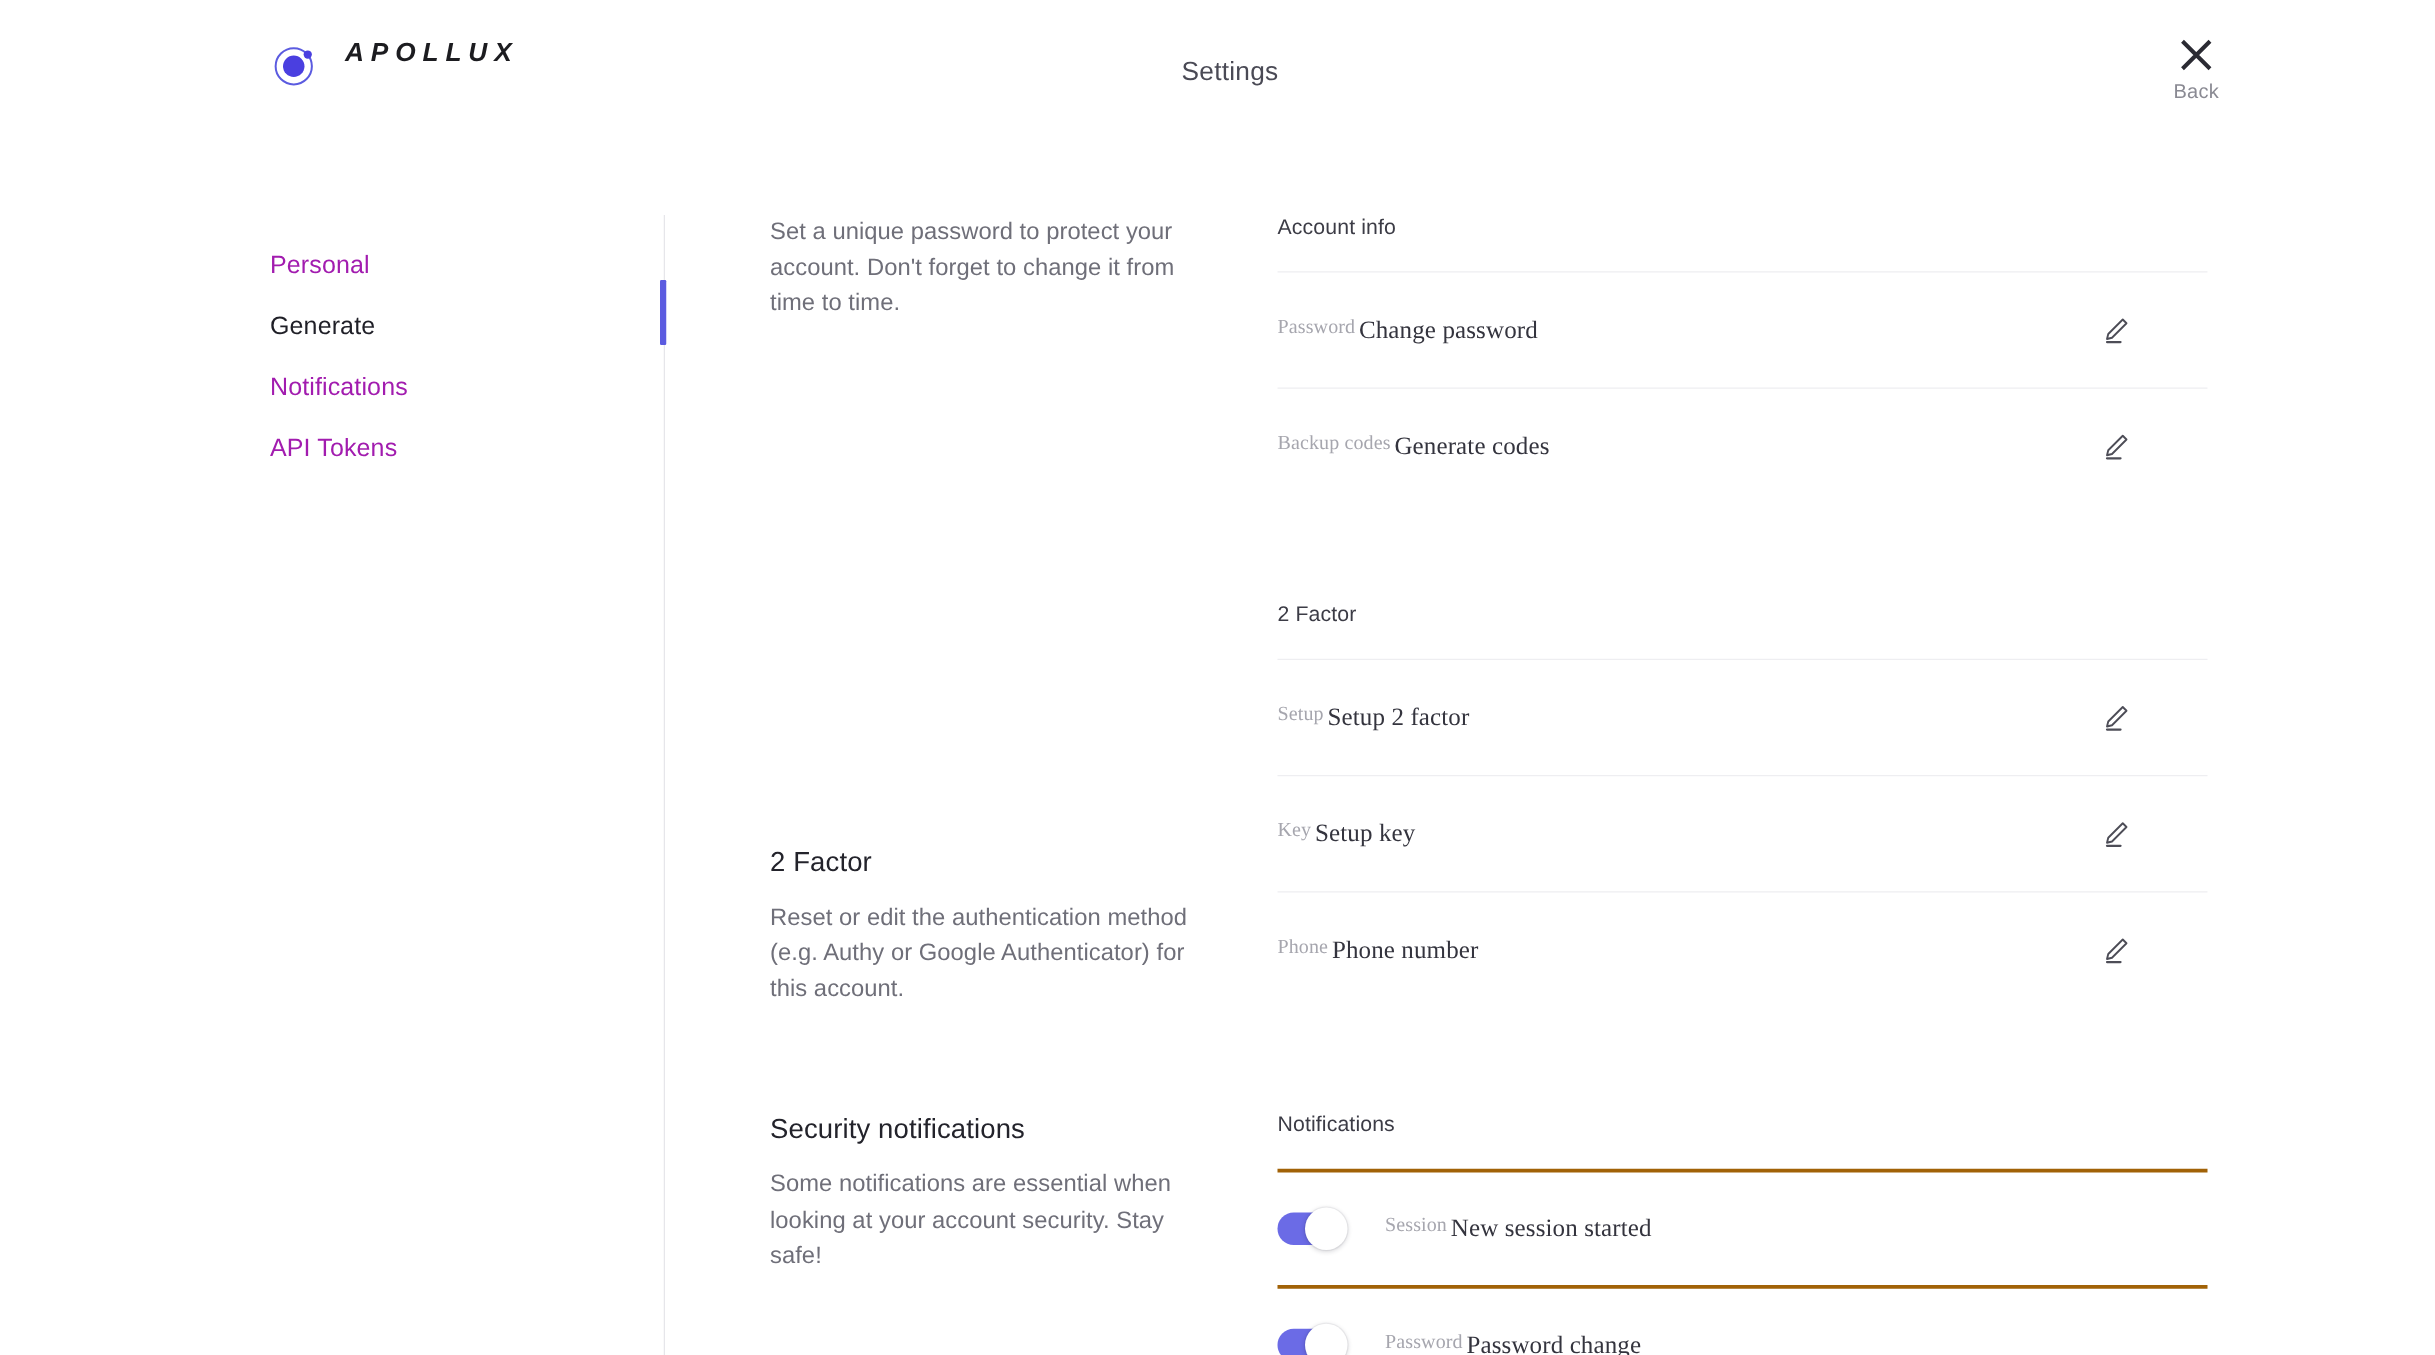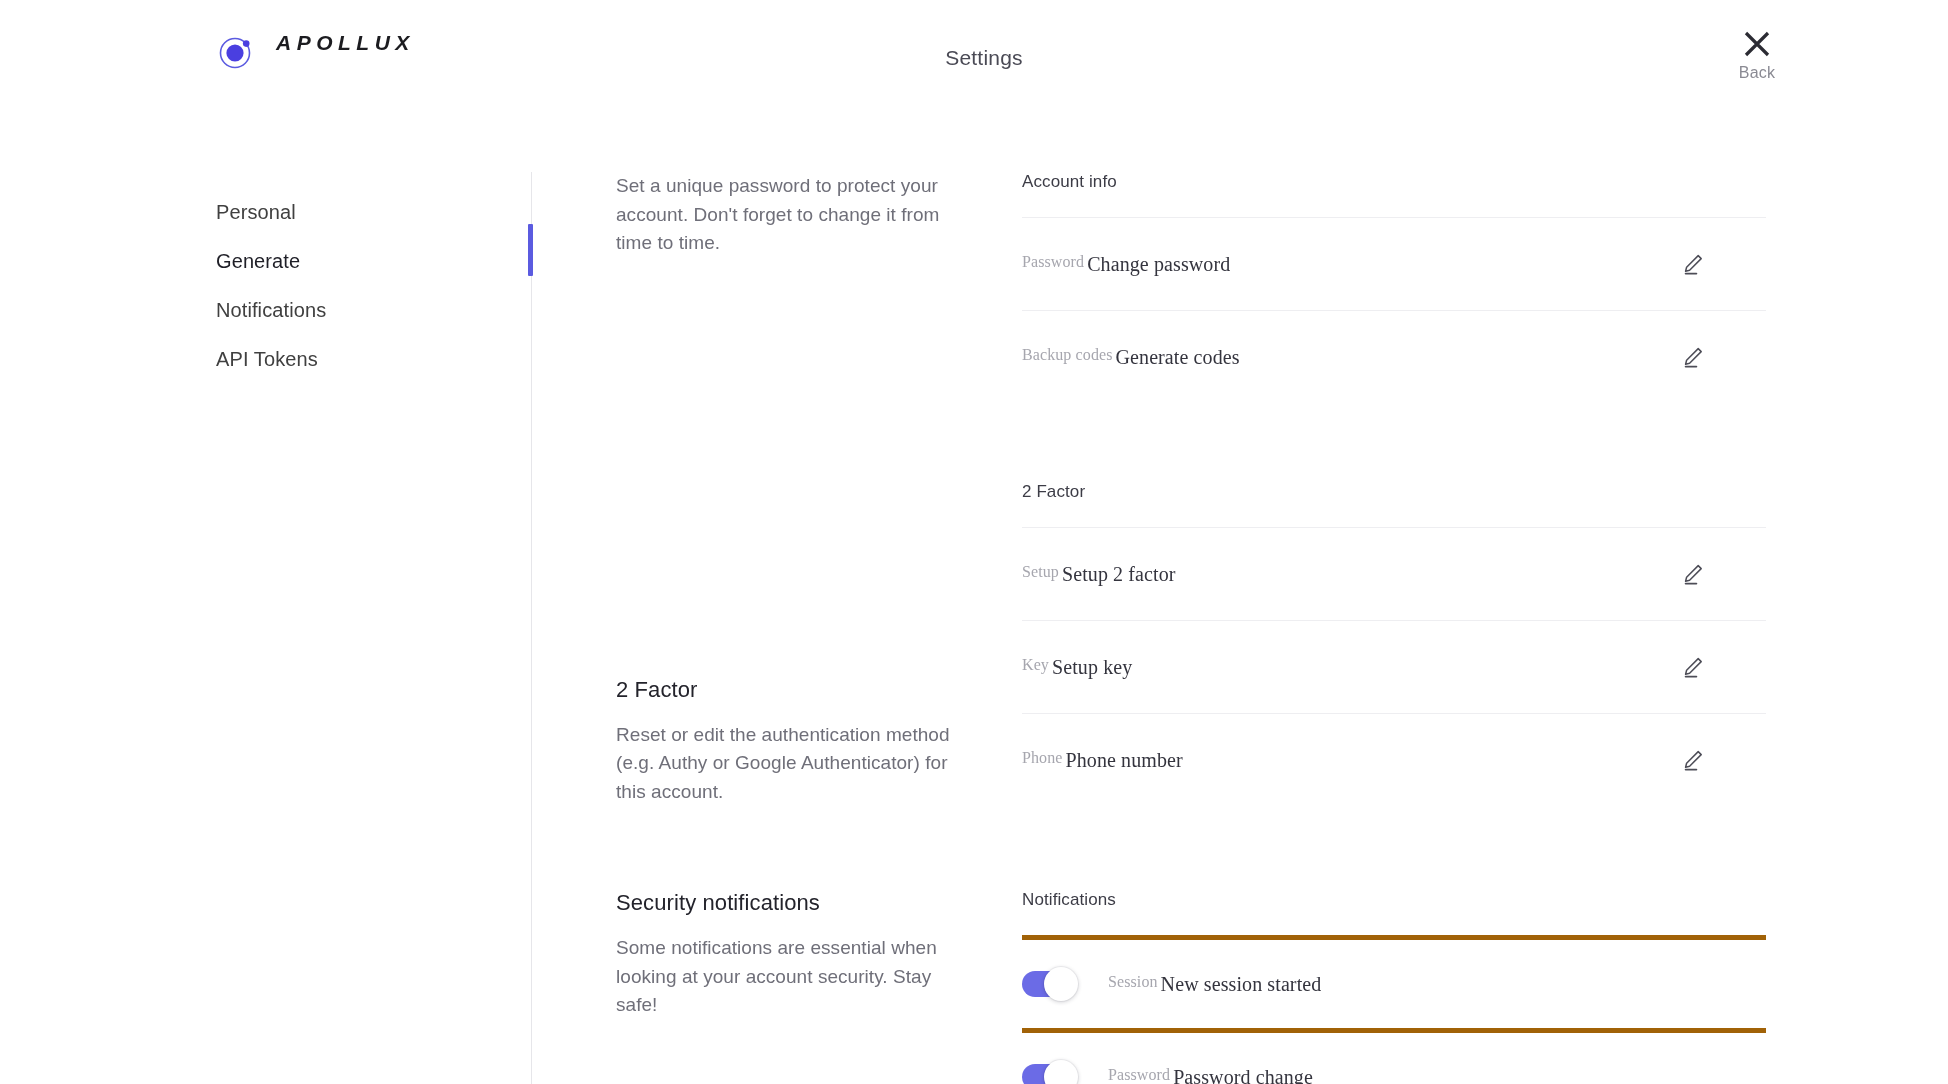--- a/index.html
+++ b/index.html
@@ -101,21 +101,21 @@
     left: 216px;
     top: 16px;
     width: 300px;
   }
   .nav-item {
     position: relative;
     height: 49px;
     display: flex;
     align-items: center;
     font-size: 20px;
-    color: #404040;
+    color: #a21caf;
     letter-spacing: 0.1px;
     cursor: pointer;
   }
   .nav-item.active { color: #1f1f27; }
 
   .sidebar-rule {
     position: absolute;
     left: 531px;
     top: 0px;
     width: 1px;
@@ -207,21 +207,21 @@
     cursor: pointer;
     flex: 0 0 auto;
   }
   .edit-btn svg { display: block; }
 
   
   .row-toggle {
     display: flex;
     align-items: center;
     gap: 34px;
-    border-top: 5px solid #a16207;
+    border-top: 3px solid #a16207;
     height: 93px;
   }
 
   .toggle {
     position: relative;
     width: 52px;
     height: 26px;
     flex: 0 0 auto;
     cursor: pointer;
   }

